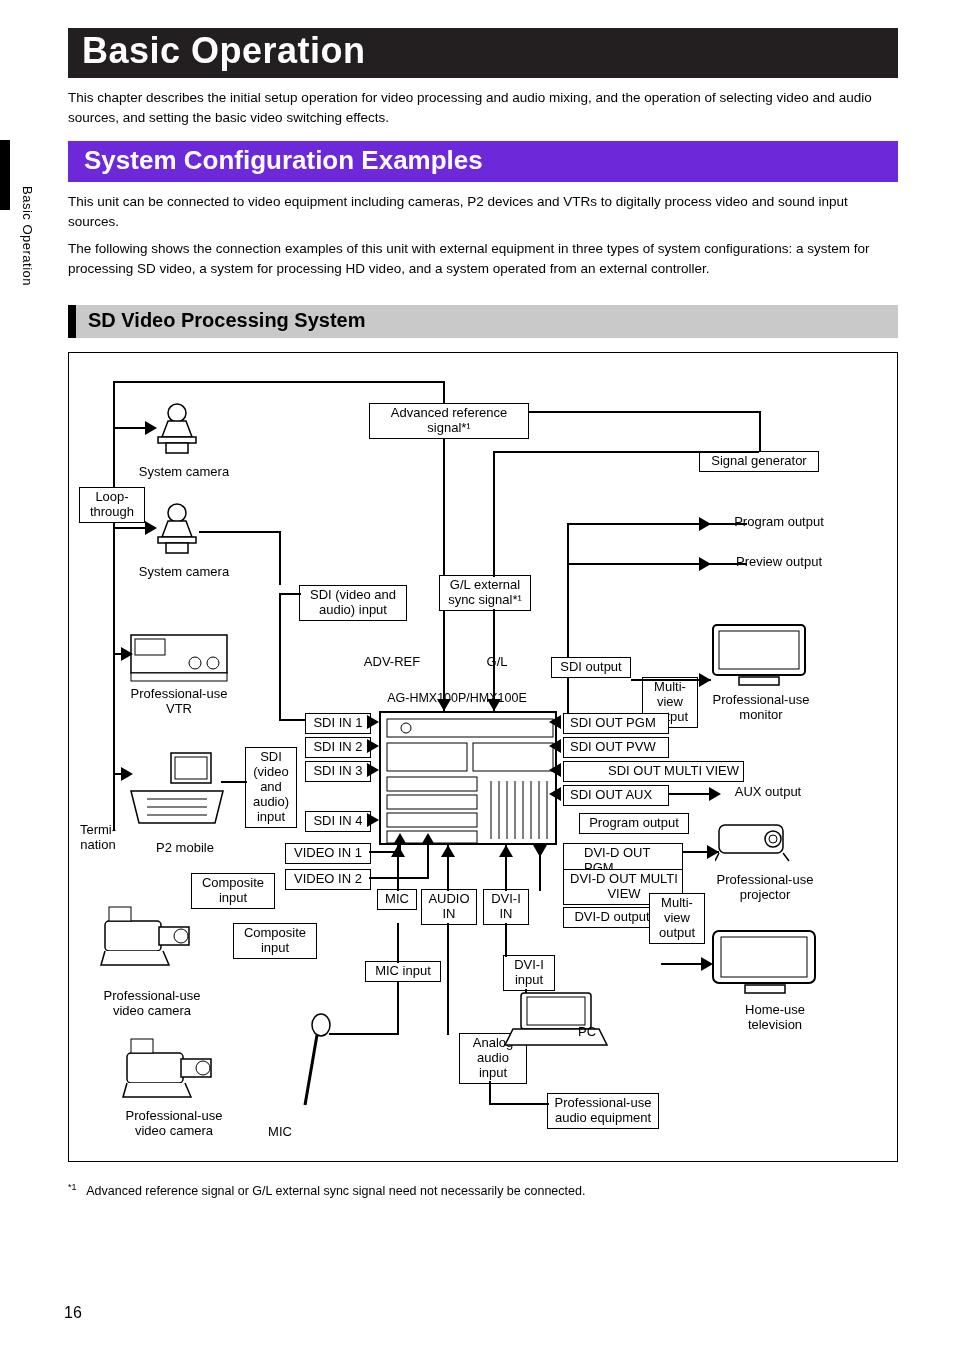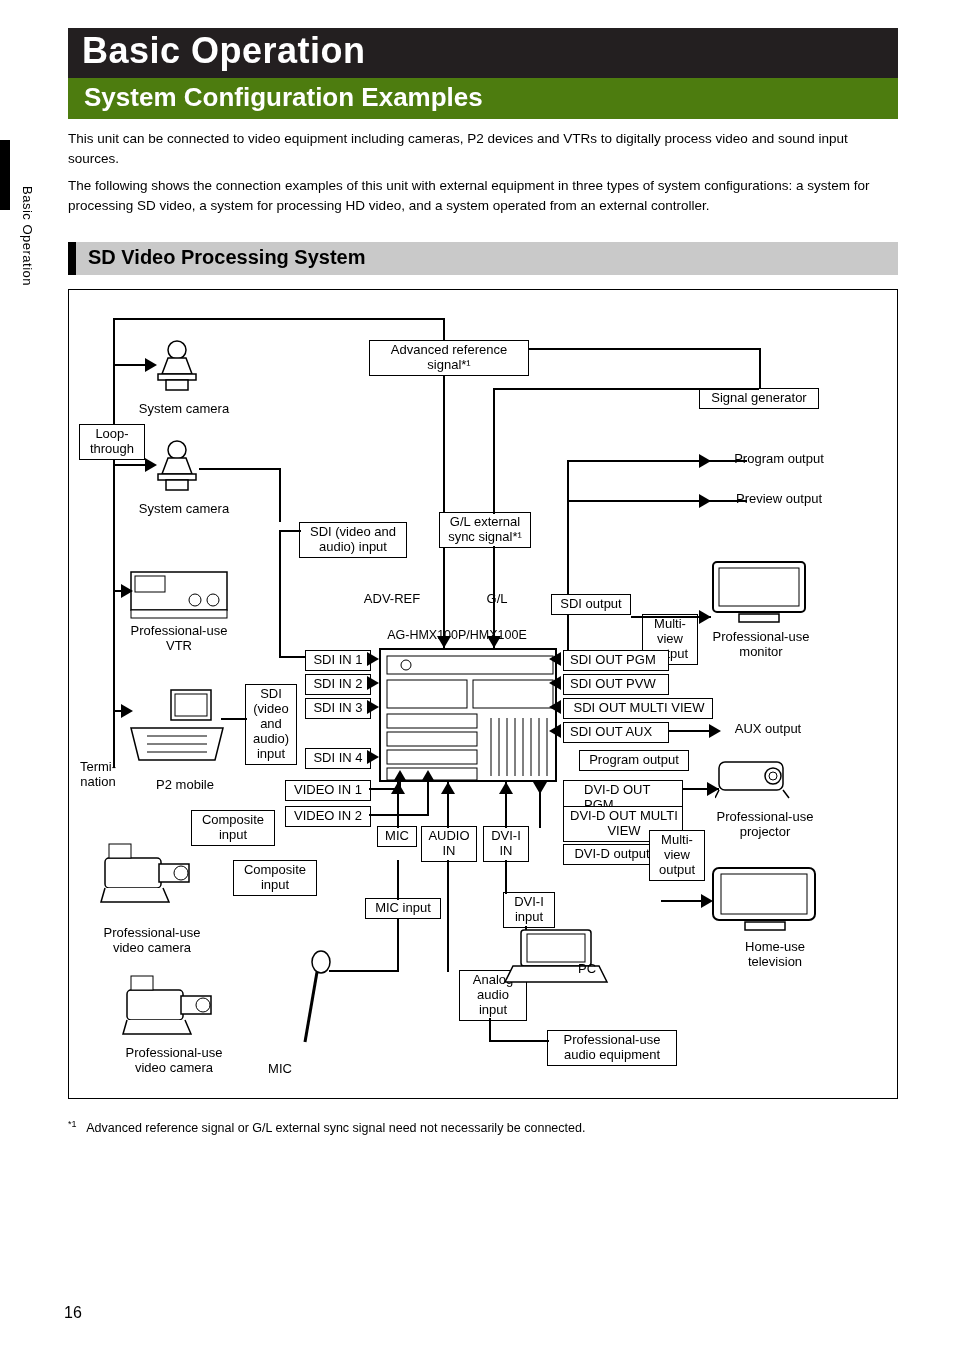--- a/index.html
+++ b/index.html
@@ -39,21 +39,21 @@
     font-size: 36px;
     letter-spacing: 0.5px;
     font-stretch: condensed;
   }
   .intro {
     font-size: 13.5px;
     line-height: 1.45;
     margin: 10px 0 14px 0;
   }
   .h2-bar {
-    background: #4d7c0f;
+    background: #6d28d9;
     color: #fff;
     padding: 4px 16px 6px 16px;
     font-family: "Arial Black", Arial, sans-serif;
     font-weight: 900;
     font-size: 26px;
     font-stretch: condensed;
     margin-bottom: 10px;
   }
   .body-p {
     font-size: 13.5px;
@@ -127,20 +127,21 @@
 </style>
 </head>
 <body>
 
 <div class="page">
   <div class="side-tab"></div>
   <div class="side-label">Basic Operation</div>
 
   <div class="content">
     <div class="h1-bar">Basic Operation</div>
+    <p class="intro">This chapter describes the initial setup operation for video processing and audio mixing, and the operation of selecting video and audio sources, and setting the basic video switching effects.</p>
 
     <div class="h2-bar">System Configuration Examples</div>
     <p class="body-p">This unit can be connected to video equipment including cameras, P2 devices and VTRs to digitally process video and sound input sources.</p>
     <p class="body-p">The following shows the connection examples of this unit with external equipment in three types of system configurations: a system for processing SD video, a system for processing HD video, and a system operated from an external controller.</p>
 
     <div class="h3-bar">SD Video Processing System</div>
 
     <div class="diagram-box">
 
       <div class="vline" style="left:44px; top:28px; height:450px;"></div>
@@ -267,21 +268,21 @@
       <div class="arrow-r" style="left:298px; top:460px;"></div>
       <div class="hline" style="left:300px; top:498px; width:30px;"></div>
       <div class="vline" style="left:330px; top:490px; height:10px;"></div>
       <div class="arrow-u" style="left:324px; top:480px;"></div>
       <div class="hline" style="left:300px; top:524px; width:58px;"></div>
       <div class="vline" style="left:358px; top:490px; height:36px;"></div>
       <div class="arrow-u" style="left:352px; top:480px;"></div>
 
       <div class="dbox" style="left:494px; top:360px; width:106px; text-align:left; padding-left:6px;">SDI OUT PGM</div>
       <div class="dbox" style="left:494px; top:384px; width:106px; text-align:left; padding-left:6px;">SDI OUT PVW</div>
-      <div class="dbox" style="left:494px; top:408px; width:150px; text-align:center; padding-left:6px;">SDI OUT MULTI VIEW</div>
+      <div class="dbox" style="left:494px; top:408px; width:181px; text-align:right; padding-left:6px;">SDI OUT MULTI VIEW</div>
       <div class="dbox" style="left:494px; top:432px; width:106px; text-align:left; padding-left:6px;">SDI OUT AUX</div>
       <div class="dbox" style="left:510px; top:460px; width:110px;">Program output</div>
       <div class="dbox" style="left:494px; top:490px; width:120px; text-align:left; padding-left:20px;">DVI-D OUT PGM</div>
       <div class="dbox" style="left:494px; top:516px; width:120px; text-align:center; padding-left:6px;">DVI-D OUT MULTI VIEW</div>
       <div class="dbox" style="left:494px; top:554px; width:98px;">DVI-D output</div>
       <div class="dbox" style="left:580px; top:540px; width:56px;">Multi-view output</div>
 
       <div class="arrow-l" style="left:480px; top:362px;"></div>
       <div class="arrow-l" style="left:480px; top:386px;"></div>
       <div class="arrow-l" style="left:480px; top:410px;"></div>
@@ -377,21 +378,21 @@
       <div class="vline" style="left:436px; top:570px; height:34px;"></div>
       <div class="vline" style="left:456px; top:636px; height:18px;"></div>
 
       <svg class="icon" style="left:432px; top:636px;" width="110" height="60">
         <rect x="20" y="4" width="70" height="36" rx="3" stroke-width="1.5"></rect>
         <rect x="26" y="8" width="58" height="28" stroke-width="1"></rect>
         <path d="M12 40 L98 40 L106 56 L4 56 Z" stroke-width="1.5"></path>
       </svg>
       <div class="dlabel" style="left:498px; top:672px; width:40px;">PC</div>
 
-      <div class="dbox" style="left:478px; top:740px; width:130px;">Professional-use audio equipment</div>
+      <div class="dbox" style="left:478px; top:740px; width:112px;">Professional-use audio equipment</div>
       <div class="vline" style="left:420px; top:728px; height:24px;"></div>
       <div class="hline" style="left:420px; top:750px; width:60px;"></div>
 
     </div>
 
     <p class="footnote">
       <sup>*1</sup>&nbsp;&nbsp;
       <span>Advanced reference signal or G/L external sync signal need not necessarily be connected.</span>
     </p>
   </div>

